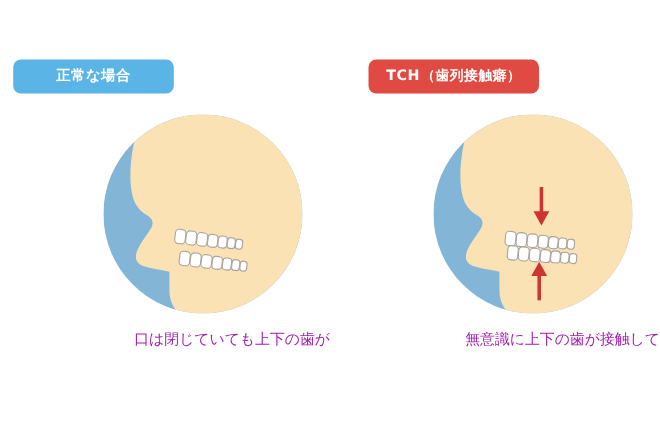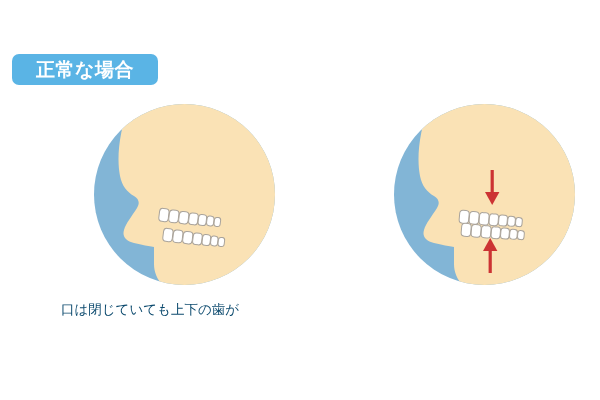--- a/index.html
+++ b/index.html
@@ -35,21 +35,21 @@
     height: 31px;
     border-radius: 7px;
     display: flex;
     align-items: center;
     justify-content: center;
     color: #ffffff;
     white-space: nowrap;
     letter-spacing: 0.5px;
   }
   .badge .main {
-    font-size: 19px;
+    font-size: 13px;
     font-weight: bold;
     line-height: 1;
   }
   .badge .sub {
     font-size: 12.5px;
     font-weight: bold;
     line-height: 1;
     margin-left: 1px;
   }
   .badge-left {
@@ -70,22 +70,22 @@
     width: 181px;
     height: 181px;
   }
   .figure svg { display: block; }
 
   .caption {
     position: absolute;
     top: 298px;
     left: 0;
     width: 300px;
-    text-align: center;
-    color: #0c4a6e;
+    text-align: right;
+    color: #a21caf;
     font-size: 13.5px;
     line-height: 1.72;
     font-weight: normal;
   }
   .caption .line { display: block; }
 </style>
 </head>
 <body>
 
 <div class="stage">
@@ -147,20 +147,24 @@
       </svg>
     </div>
 
     <div class="caption">
       <span class="line">口は閉じていても上下の歯が</span>
     </div>
   </div>
 
   <div class="panel right">
 
+    <div class="badge badge-right">
+      <span class="main">TCH</span>
+      <span class="sub">（歯列接触癖）</span>
+    </div>
 
     <div class="figure">
       <svg width="181" height="181" viewBox="0 0 181 181" xmlns="http://www.w3.org/2000/svg">
         <circle cx="90.5" cy="90.5" r="90.5" fill="#82b5d6"></circle>
 
         <clipPath id="clipR">
             <circle cx="90.5" cy="90.5" r="90.5"></circle>
           </clipPath>
         <g clip-path="url(#clipR)">
           <path fill="#fae2b5" d="
@@ -209,16 +213,17 @@
         </g>
 
         <g fill="#cc3333">
           <rect x="94.6" y="144" width="3.2" height="25"></rect>
           <path d="M 89 147 L 96.2 134 L 103.4 147 Z"></path>
         </g>
       </svg>
     </div>
 
     <div class="caption">
+      <span class="line">無意識に上下の歯が接触して</span>
     </div>
   </div>
 
 </div>
 
 </body></html>

